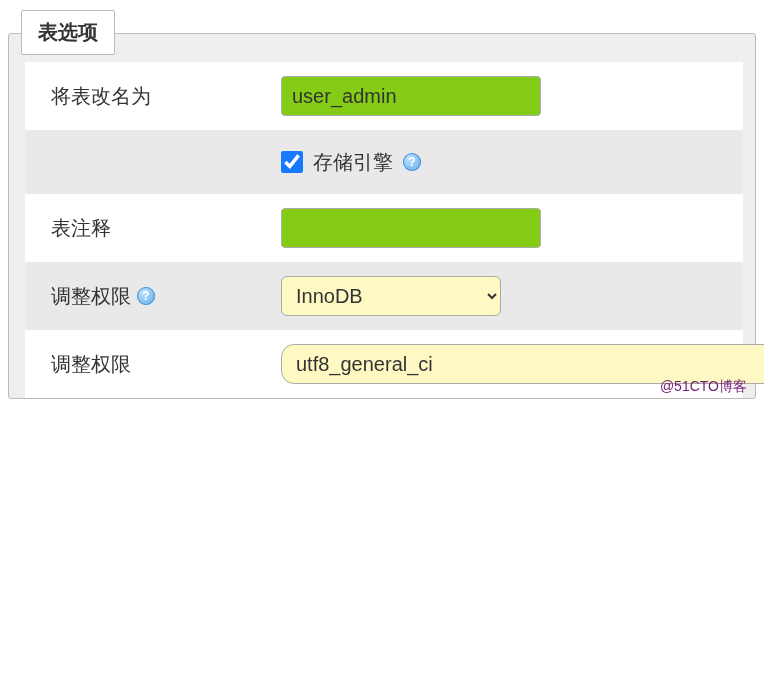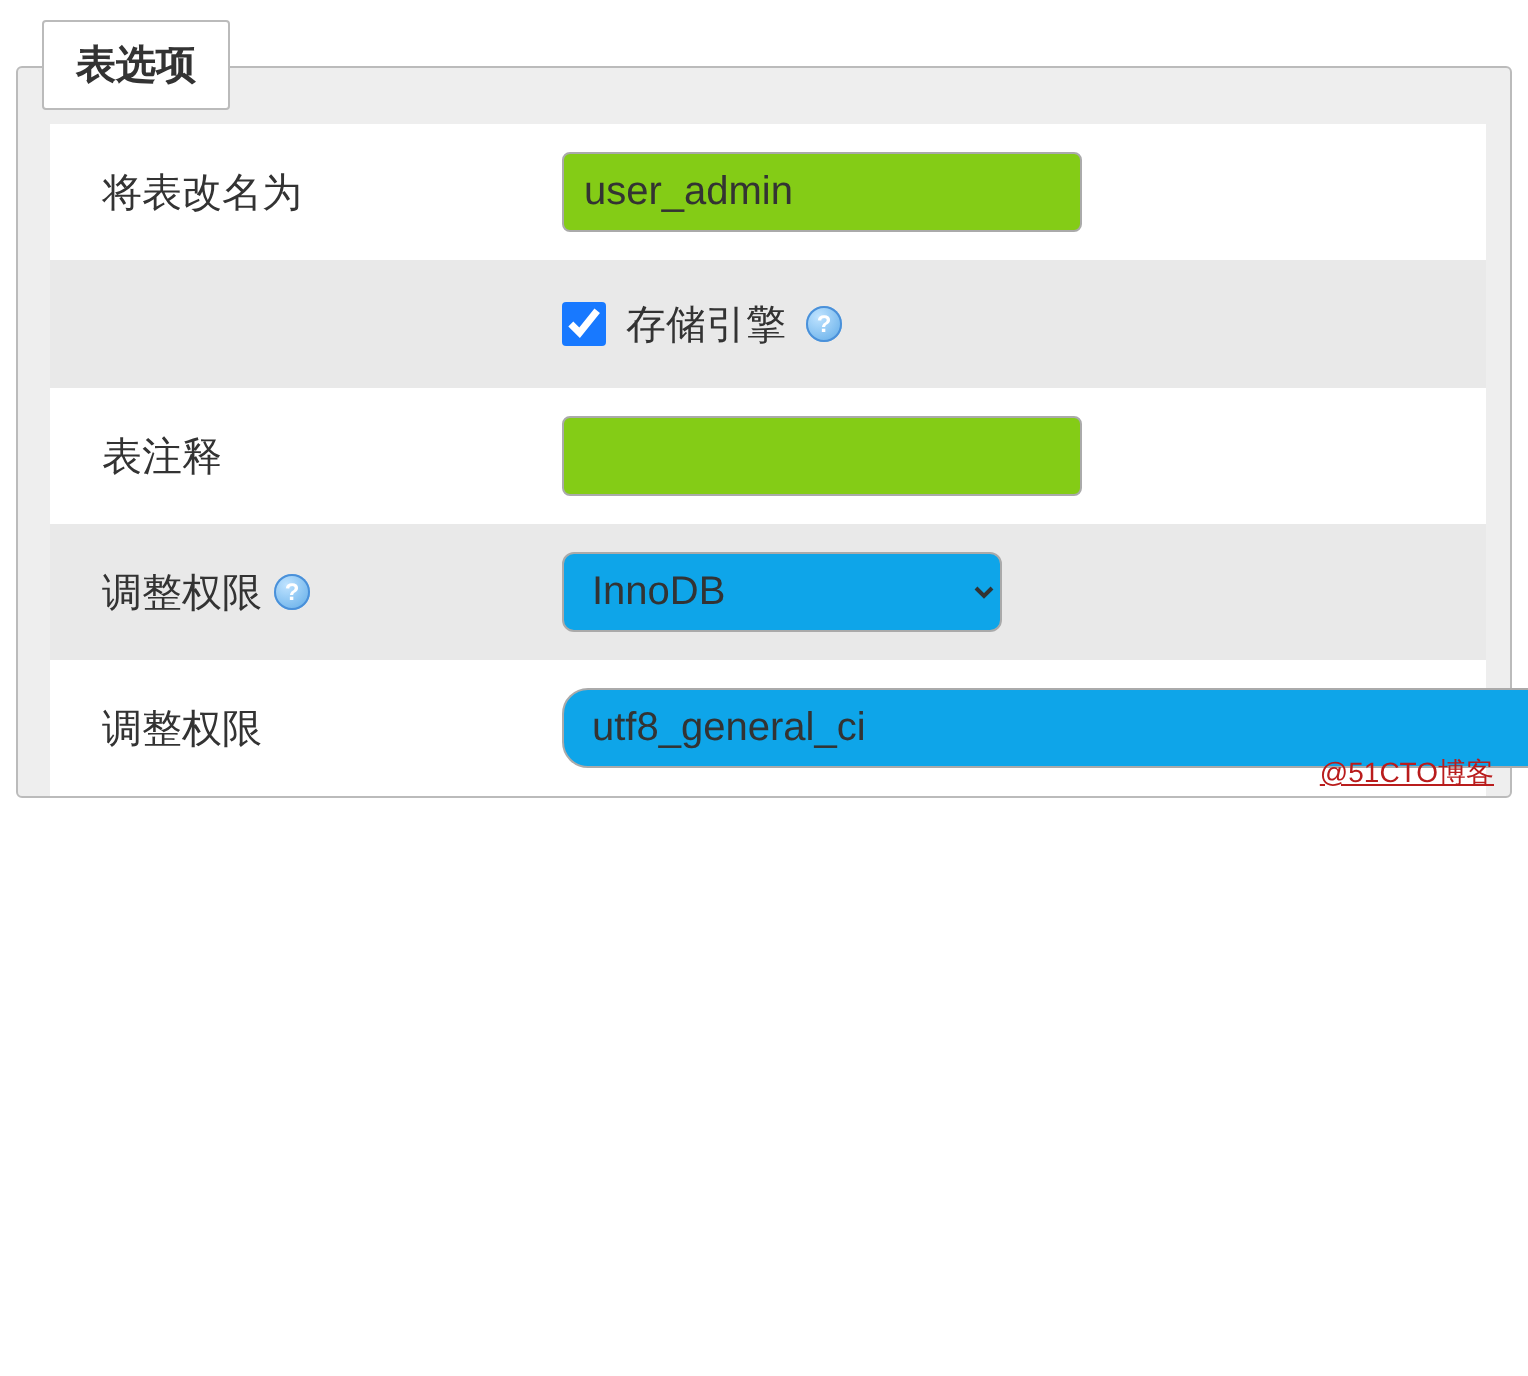--- a/index.html
+++ b/index.html
@@ -62,21 +62,21 @@
     color: #333;
     height: 40px;
   }
   .w-md { width: 260px; }
   .w-sm { width: 110px; }
   select {
     border: 1px solid #aaa;
     border-radius: 6px;
     font-size: 20px;
     padding: 5px 10px;
-    background: #0ea5e9;
+    background: #fef9c3;
     color: #333;
     height: 40px;
   }
   .sel-md { width: 220px; }
   .sel-lg { width: 518px; border-radius: 13px; }
   input[type="checkbox"] {
     width: 22px;
     height: 22px;
     accent-color: #1879ff;
   }
@@ -93,22 +93,21 @@
     font-size: 12px;
     font-weight: bold;
     box-shadow: inset 0 0 0 1px #4a90d9;
   }
   .rows-wrap { border: 0 solid transparent; }
   .watermark {
     position: absolute;
     right: 8px;
     bottom: 2px;
     font-size: 14px;
-    color: #b91c1c;
-    text-decoration: underline;
+    color: #701a75;
   }
 </style>
 </head>
 <body>
 
 <div class="fieldset">
   <div class="legend">表选项</div>
 
   <div class="rows-wrap">
 

